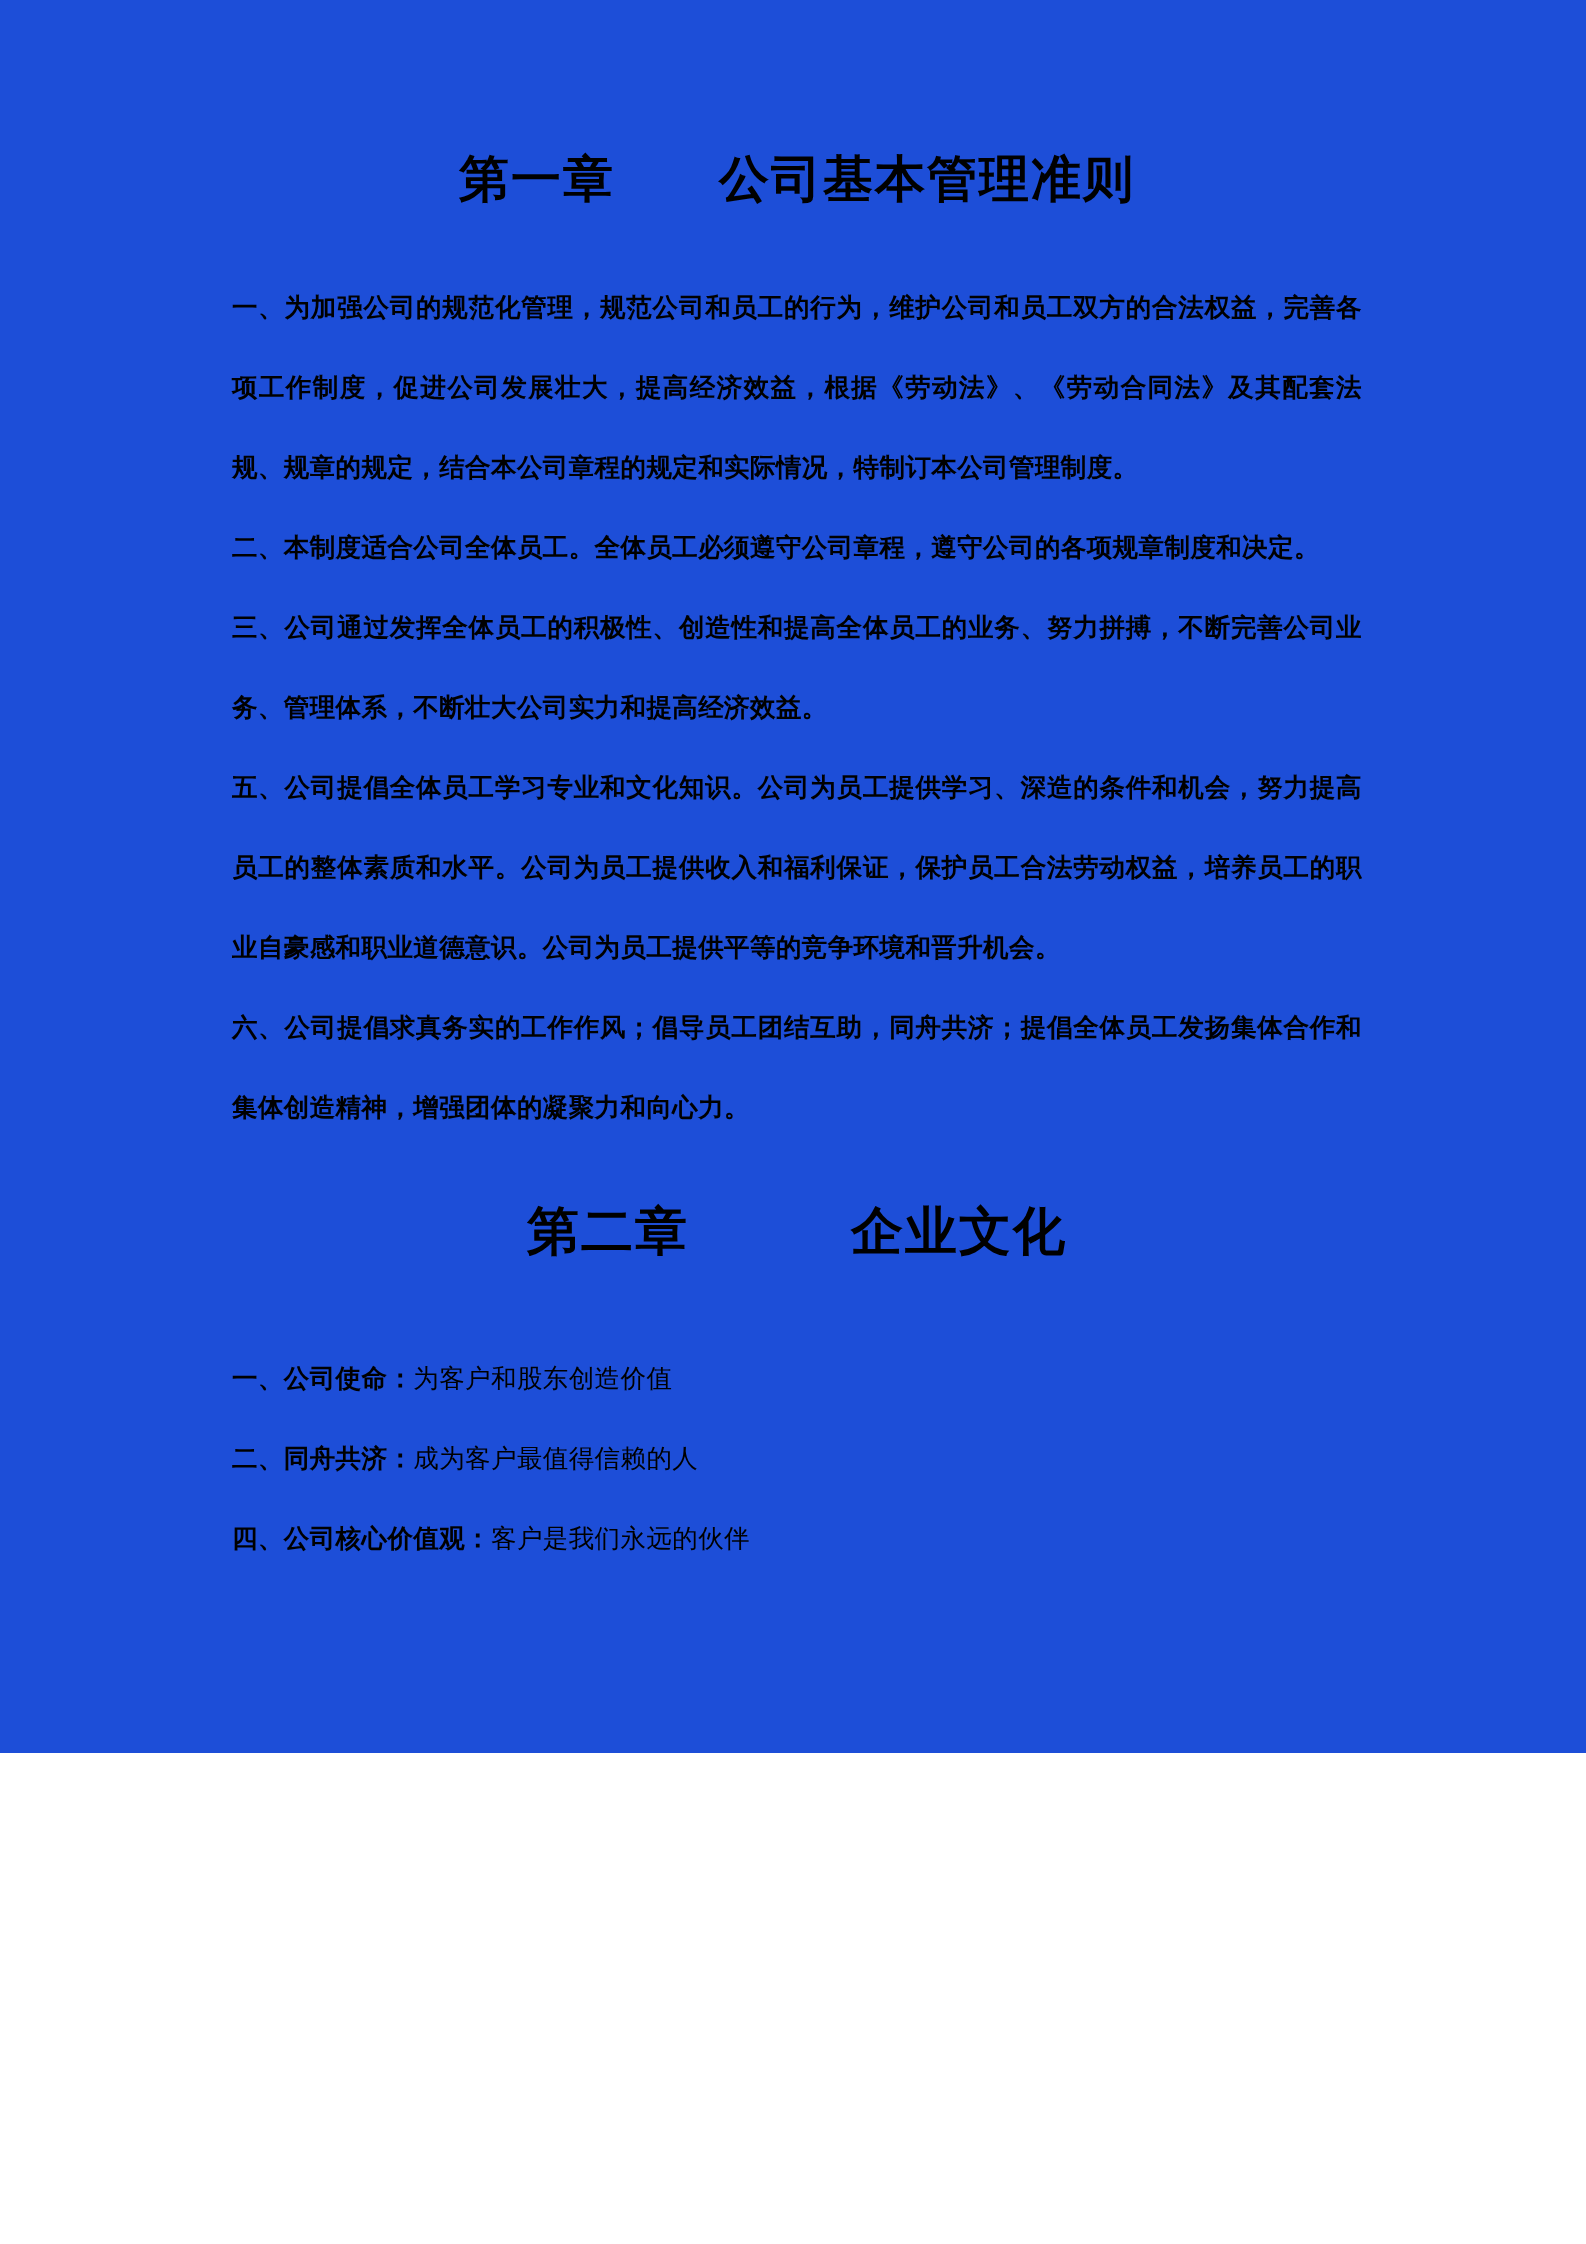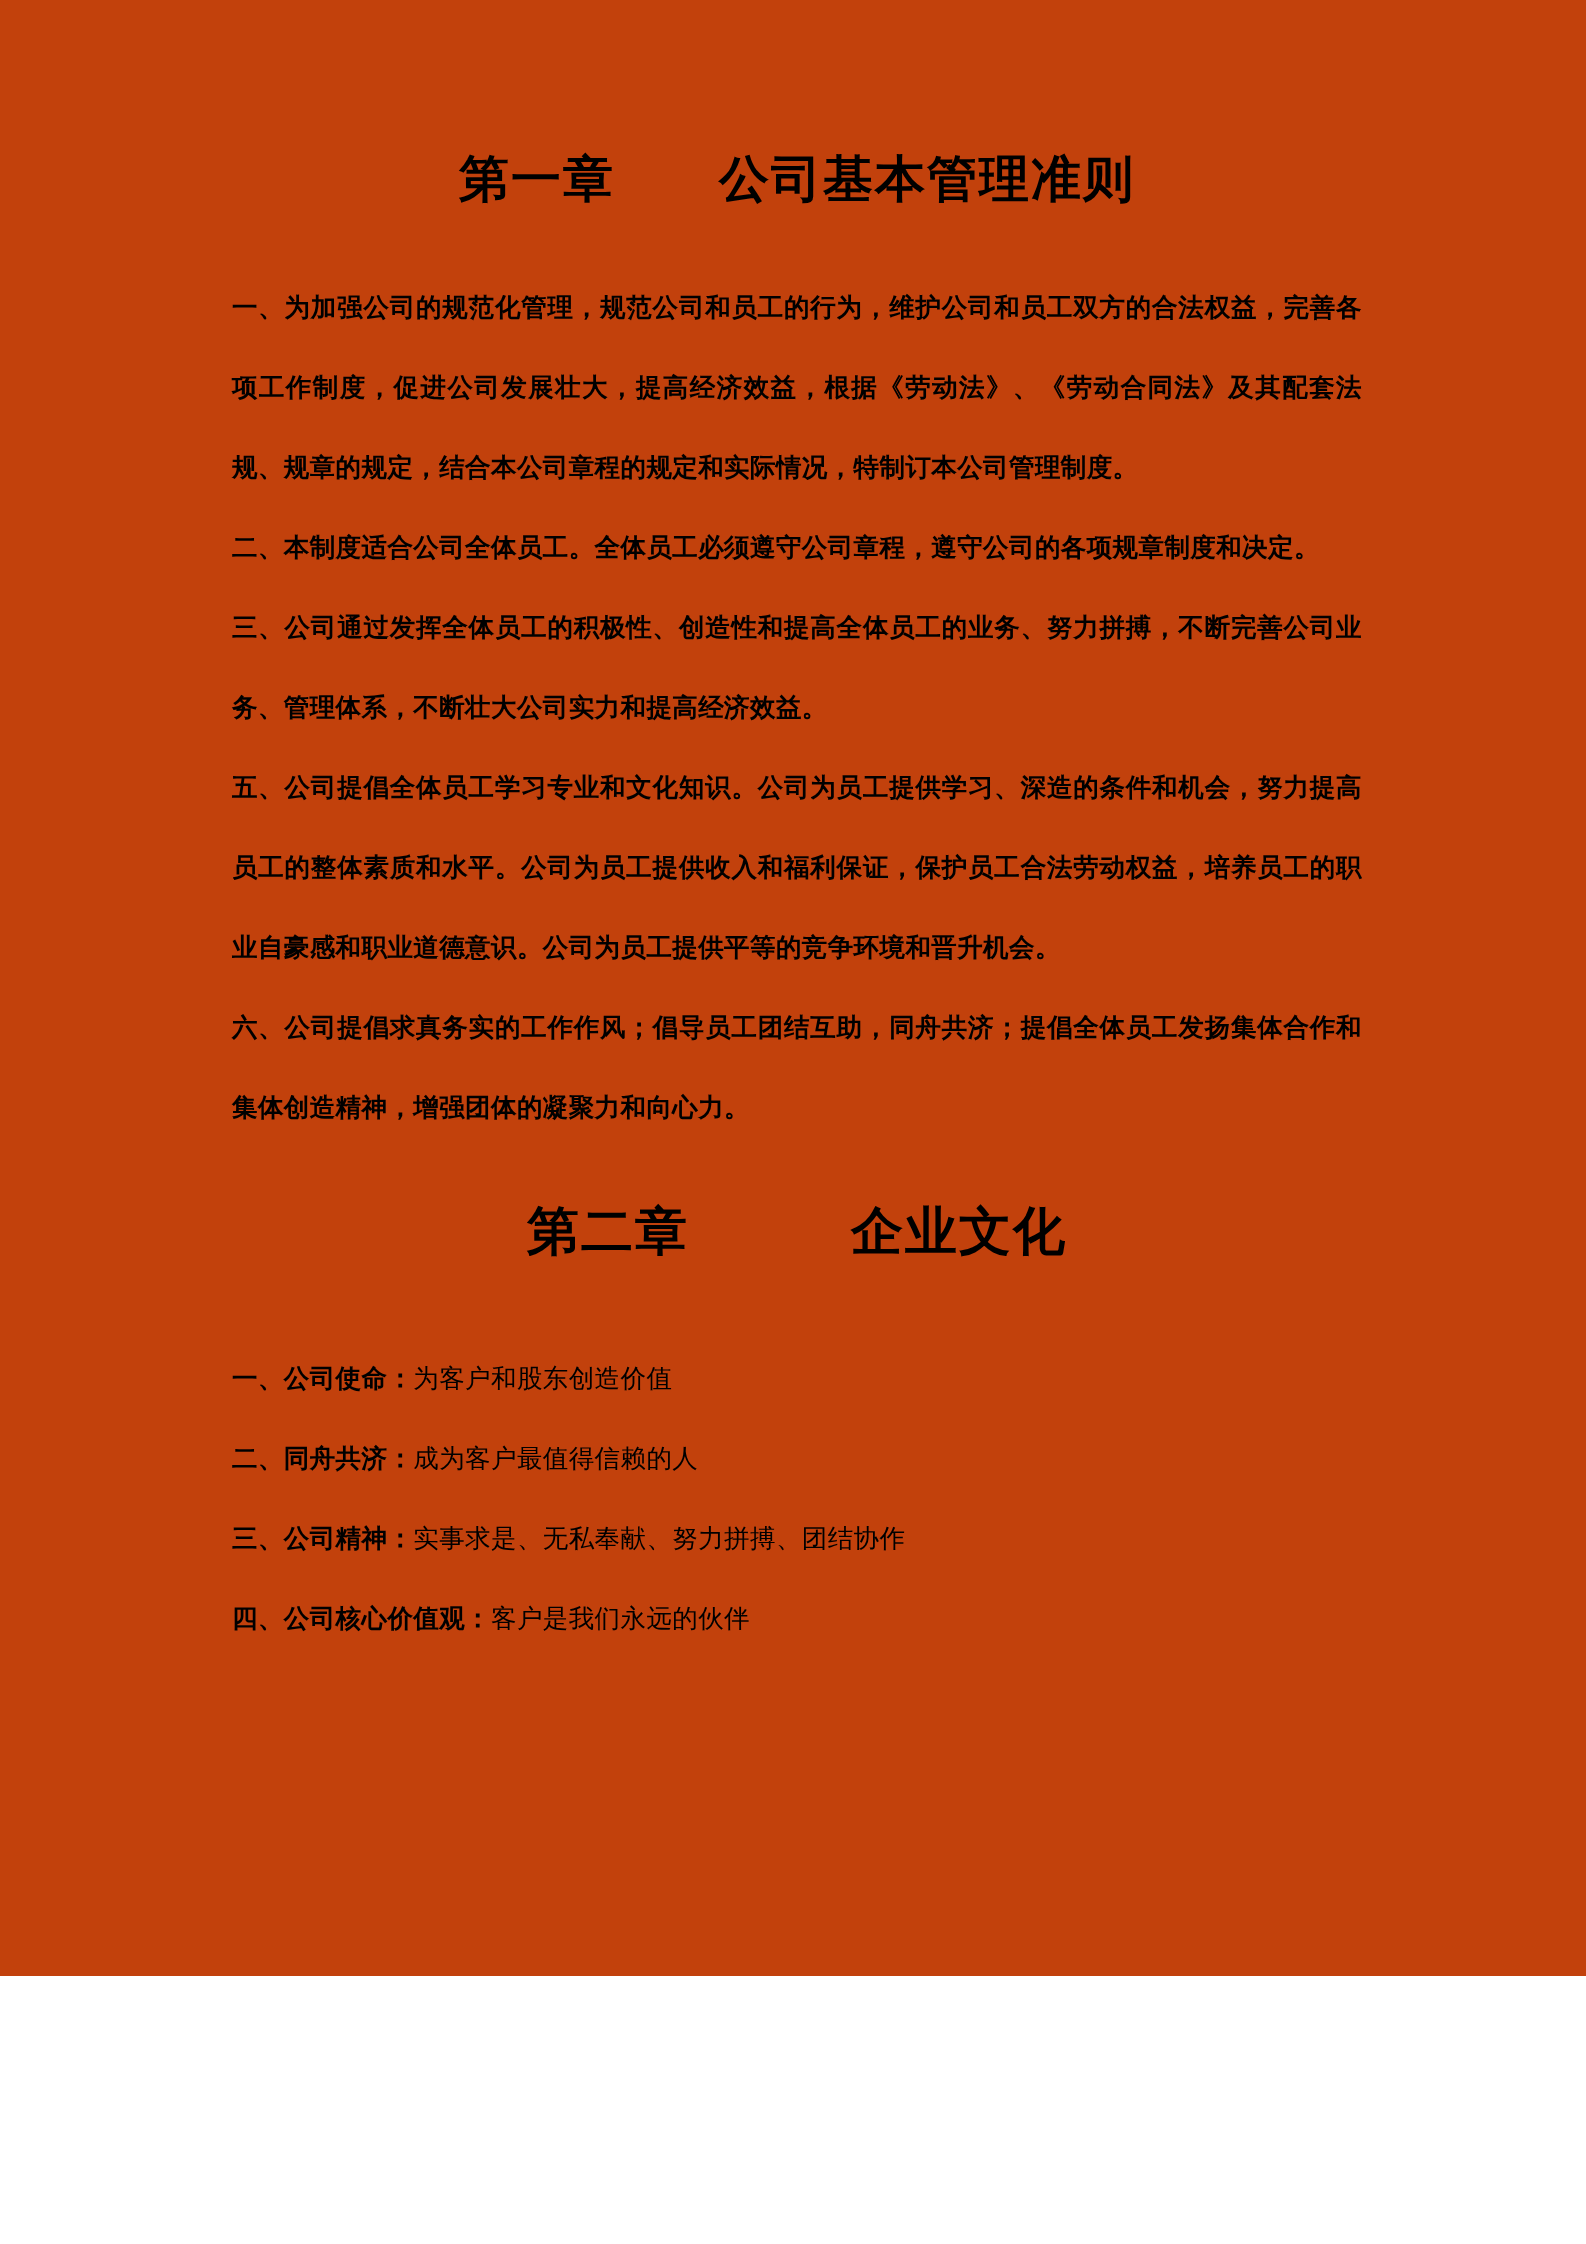--- a/index.html
+++ b/index.html
@@ -8,23 +8,23 @@
     padding: 0;
     background: #ffffff;
   }
   body {
     font-family: "Liberation Sans", "DejaVu Sans", sans-serif;
     color: #000000;
   }
   .page {
     position: relative;
     width: 1586px;
-    height: 1976px;
+    height: 1753px;
     margin: 0 auto;
-    background: #c2410c;
+    background: #1d4ed8;
     box-sizing: border-box;
     padding: 0;
     overflow: hidden;
   }
   .content {
     position: absolute;
     left: 232px;
     top: 0;
     width: 1130px;
   }
@@ -112,23 +112,20 @@
     <h1 class="chapter-title" id="chapter2-title">第二章　　　企业文化</h1>
 
     <div class="culture-list">
       <p class="culture-item">
         <span class="culture-label">一、公司使命：</span><span class="culture-value">为客户和股东创造价值</span>
       </p>
       <p class="culture-item">
         <span class="culture-label">二、同舟共济：</span><span class="culture-value">成为客户最值得信赖的人</span>
       </p>
       <p class="culture-item">
-        <span class="culture-label">三、公司精神：</span><span class="culture-value">实事求是、无私奉献、努力拼搏、团结协作</span>
-      </p>
-      <p class="culture-item">
         <span class="culture-label">四、公司核心价值观：</span><span class="culture-value">客户是我们永远的伙伴</span>
       </p>
     </div>
 
   </div>
 
   <div class="page-number">1</div>
 </div>
 
 </body></html>

